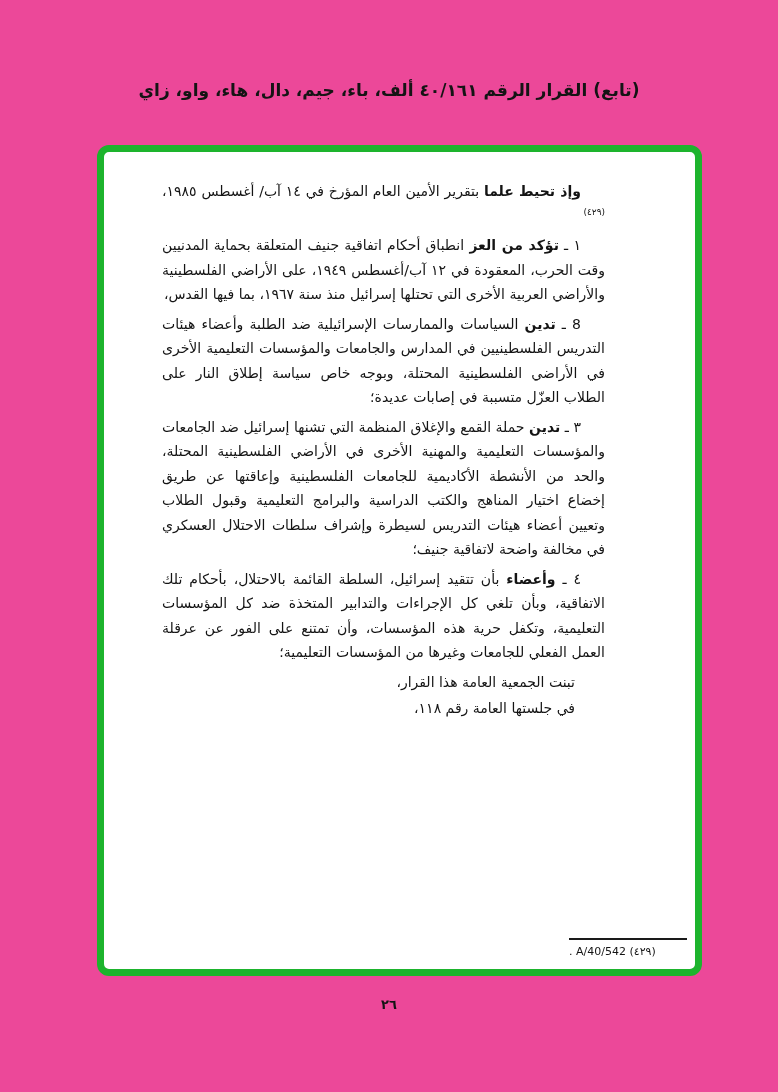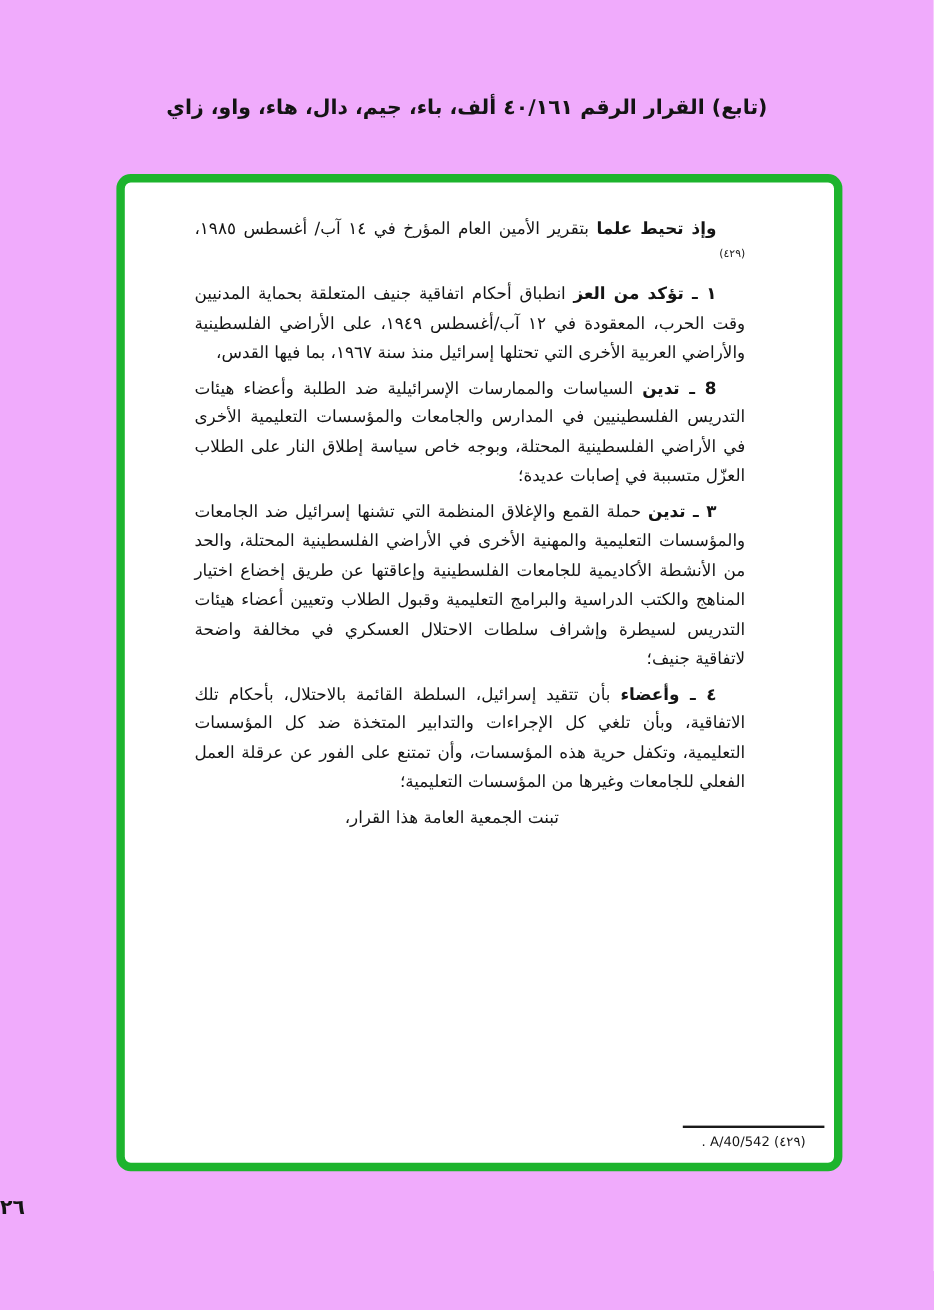--- a/index.html
+++ b/index.html
@@ -1,69 +1,70 @@
 <!DOCTYPE html>
 <html lang="ar"><head>
 <meta charset="utf-8">
 <style>
   html,body{margin:0;padding:0;}
   body{
     width:778px;height:1092px;background:#ffffff;
     font-family:"DejaVu Sans",sans-serif;color:#141414;
     -webkit-font-smoothing:antialiased;
   }
-  .page{position:relative;width:778px;height:1092px;background:#f0abfc;overflow:hidden;}
+  .page{position:relative;width:778px;height:1092px;background:#ec4899;overflow:hidden;}
 
   .header{position:absolute;top:80px;left:0;width:100%;text-align:center;direction:rtl;}
   .h1{font-size:17px;font-weight:700;letter-spacing:0.2px;}
   .h2{font-size:10.5px;font-weight:700;margin-top:9px;color:#1c1c1c;}
 
   .green-box{
     position:absolute;left:97px;top:145px;width:605px;height:831px;
     box-sizing:border-box;border:7px solid #1db42d;border-radius:12px;background:#fff;
   }
   .doc-body{
     position:absolute;top:0;right:0;left:0;
     padding:27px 74px 0 58px;
     direction:rtl;text-align:justify;
   }
   .para{
-    margin:0 0 5px 0;font-size:14px;line-height:24.5px;text-indent:24px;
+    margin:0 16px 5px 0;font-size:14px;line-height:24.5px;text-indent:24px;
   }
-  .para .num{font-weight:700;}
+  .para .num{font-weight:400;}
   .para .lead{font-weight:700;}
   .para sup.fnref{font-size:9px;line-height:0;}
-  .para.closing{text-align:center;text-indent:30px;margin-bottom:2px;}
+  .para.closing{text-align:right;text-indent:30px;margin-bottom:2px;}
 
-  .footnote{position:absolute;bottom:11px;right:8px;direction:rtl;text-align:center;}
+  .footnote{position:absolute;bottom:11px;right:8px;direction:rtl;text-align:left;}
   .fn-rule{width:118px;height:2px;background:#1a1a1a;margin-right:0;margin-left:auto;}
   .fn-text{font-size:11px;margin-top:5px;direction:rtl;}
 
   .page-number{
     position:absolute;top:997px;left:0;width:100%;
-    text-align:left;font-size:17px;font-weight:700;
+    text-align:center;font-size:13px;font-weight:700;
   }
 </style>
 </head>
 <body>
 
 <div class="page">
 
   <div class="header">
     <div class="h1">(تابع) القرار الرقم ٤٠/١٦١ ألف، باء، جيم، دال، هاء، واو، زاي</div>
   </div>
 
   <div class="green-box">
     <div class="doc-body">
         <p class="para"><span class="lead">وإذ تحيط علما</span> بتقرير الأمين العام المؤرخ في ١٤ آب/ أغسطس ١٩٨٥،<sup class="fnref">(٤٢٩)</sup></p>
         <p class="para"><span class="num">١ ـ </span><span class="lead">تؤكد من العز</span> انطباق أحكام اتفاقية جنيف المتعلقة بحماية المدنيين وقت الحرب، المعقودة في ١٢ آب/أغسطس ١٩٤٩، على الأراضي الفلسطينية والأراضي العربية الأخرى التي تحتلها إسرائيل منذ سنة ١٩٦٧، بما فيها القدس،</p>
         <p class="para"><span class="num">8 ـ </span><span class="lead">تدين</span> السياسات والممارسات الإسرائيلية ضد الطلبة وأعضاء هيئات التدريس الفلسطينيين في المدارس والجامعات والمؤسسات التعليمية الأخرى في الأراضي الفلسطينية المحتلة، وبوجه خاص سياسة إطلاق النار على الطلاب العزّل متسببة في إصابات عديدة؛</p>
         <p class="para"><span class="num">٣ ـ </span><span class="lead">تدين</span> حملة القمع والإغلاق المنظمة التي تشنها إسرائيل ضد الجامعات والمؤسسات التعليمية والمهنية الأخرى في الأراضي الفلسطينية المحتلة، والحد من الأنشطة الأكاديمية للجامعات الفلسطينية وإعاقتها عن طريق إخضاع اختيار المناهج والكتب الدراسية والبرامج التعليمية وقبول الطلاب وتعيين أعضاء هيئات التدريس لسيطرة وإشراف سلطات الاحتلال العسكري في مخالفة واضحة لاتفاقية جنيف؛</p>
         <p class="para"><span class="num">٤ ـ </span><span class="lead">وأعضاء</span> بأن تتقيد إسرائيل، السلطة القائمة بالاحتلال، بأحكام تلك الاتفاقية، وبأن تلغي كل الإجراءات والتدابير المتخذة ضد كل المؤسسات التعليمية، وتكفل حرية هذه المؤسسات، وأن تمتنع على الفور عن عرقلة العمل الفعلي للجامعات وغيرها من المؤسسات التعليمية؛</p>
         <p class="para closing">تبنت الجمعية العامة هذا القرار،</p>
+        <p class="para closing">في جلستها العامة رقم ١١٨،</p>
       </div>
     <div class="footnote">
       <div class="fn-rule"></div>
       <div class="fn-text">(٤٢٩) A/40/542 .</div>
     </div>
   </div>
 
   <div class="page-number">٢٦</div>
 
 </div>

